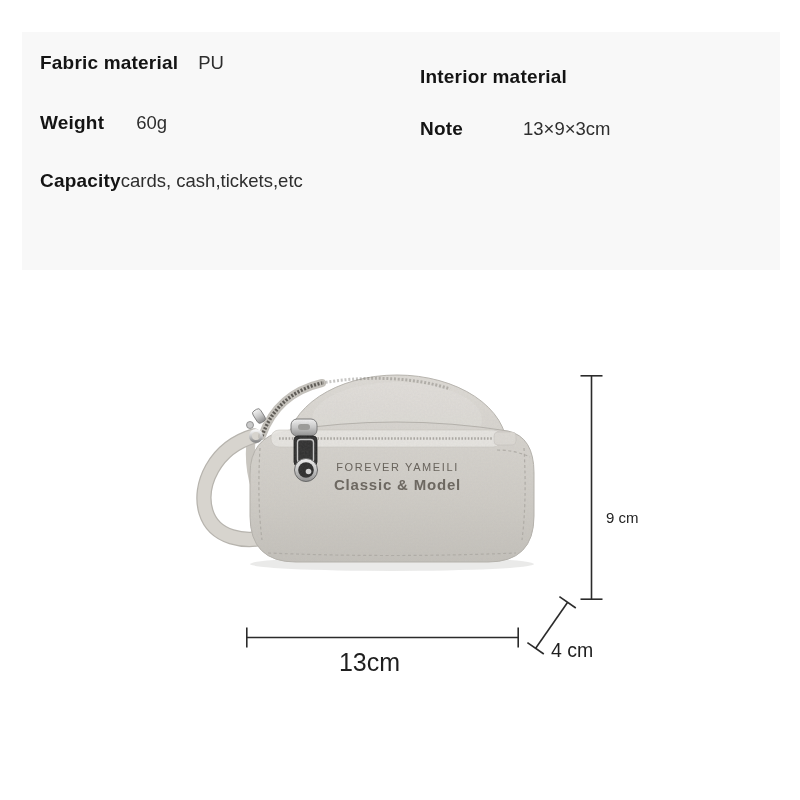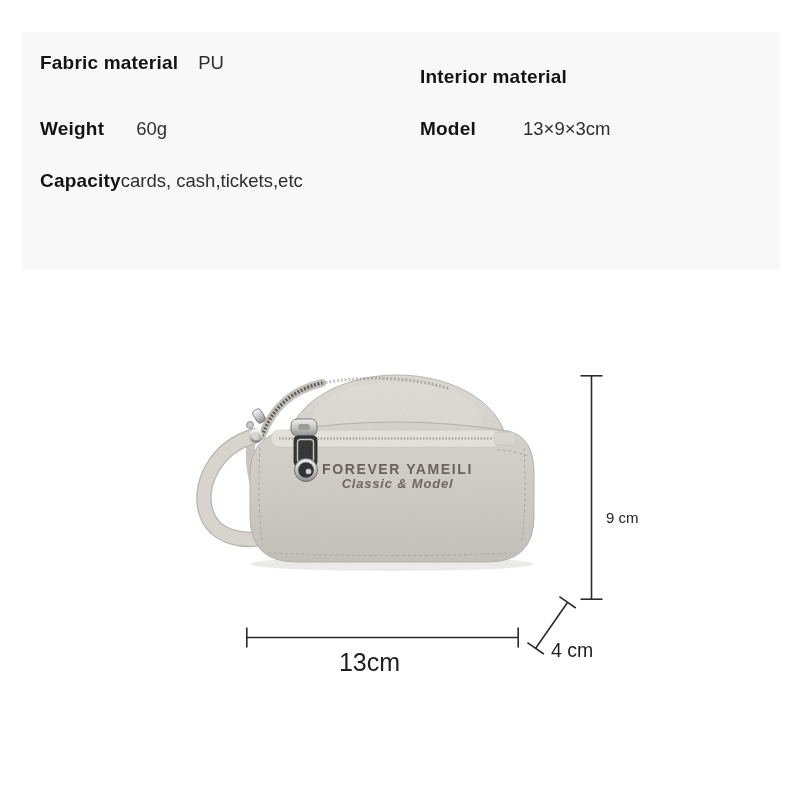--- a/index.html
+++ b/index.html
@@ -5,32 +5,32 @@
   html,body{margin:0;padding:0;background:#ffffff;}
   .page{position:relative;width:800px;height:800px;background:#ffffff;overflow:hidden;
         font-family:"Liberation Sans","DejaVu Sans",sans-serif;}
 
   
   .spec-card{position:absolute;left:22px;top:32px;width:758px;height:238px;background:#f8f8f8;}
   .spec-row{position:absolute;display:flex;align-items:baseline;white-space:nowrap;}
   .spec-label{font-size:19px;font-weight:700;color:#141414;letter-spacing:.2px;}
   .spec-value{font-size:18.5px;font-weight:400;color:#2e2e2e;}
   .row-l1{left:18px;top:20px;text-align:center;}  .row-l1 .spec-value{margin-left:20px;}
-  .row-l2{left:18px;top:86px;}  .row-l2 .spec-value{margin-left:32px;}
+  .row-l2{left:18px;top:80px;}  .row-l2 .spec-value{margin-left:32px;}
   .row-l3{left:18px;top:138px;} .row-l3 .spec-value{}
   .row-r1{left:398px;top:34px;}
   .row-r2{left:398px;top:86px;} .row-r2 .spec-label{min-width:103px;}
 
   
   .scene{position:absolute;left:0;top:0;width:800px;height:800px;}
 
   .brand-l1{position:absolute;left:290px;top:461px;width:215px;text-align:center;
-            font-size:14px;font-weight:700;letter-spacing:1.6px;color:#68635c;}
+            font-size:11px;font-weight:400;letter-spacing:1.6px;color:#68635c;}
   .brand-l2{position:absolute;left:290px;top:476px;width:215px;text-align:center;
-            font-size:13px;font-weight:700;letter-spacing:.8px;color:#6d6861;font-style:italic;}
+            font-size:15px;font-weight:700;letter-spacing:.8px;color:#6d6861;}
 
   .dim-label{position:absolute;color:#1f1f1f;font-weight:400;}
   .dim-height{left:606px;top:477px;font-size:15px;margin-top:32px;}
   .dim-width{left:233px;top:648px;width:273px;text-align:center;font-size:25px;}
   .dim-depth{left:551px;top:639px;font-size:19.5px;}
 
   
   .note-wrap{position:absolute;left:28px;top:745px;width:772px;text-align:center;}
   .note-text{display:inline-block;transform:scaleX(.9);transform-origin:center;
              font-size:20px;color:#e02a28;font-weight:400;letter-spacing:.1px;}
@@ -51,21 +51,21 @@
     </div>
     <div class="spec-row row-l3">
       <span class="spec-label">Capacity</span>
       <span class="spec-value">cards, cash,tickets,etc</span>
     </div>
     <div class="spec-row row-r1">
       <span class="spec-label">Interior material</span>
       <span class="spec-value"></span>
     </div>
     <div class="spec-row row-r2">
-      <span class="spec-label">Model</span>
+      <span class="spec-label">Note</span>
       <span class="spec-value">13×9×3cm</span>
     </div>
   </section>
 
   <svg class="scene" viewBox="0 0 800 800" xmlns="http://www.w3.org/2000/svg">
     <defs>
       <linearGradient id="bodyGrad" x1="0" y1="0" x2="0" y2="1">
         <stop offset="0" stop-color="#d8d5d0"></stop>
         <stop offset="0.55" stop-color="#cfccc6"></stop>
         <stop offset="1" stop-color="#c4c1bb"></stop>

